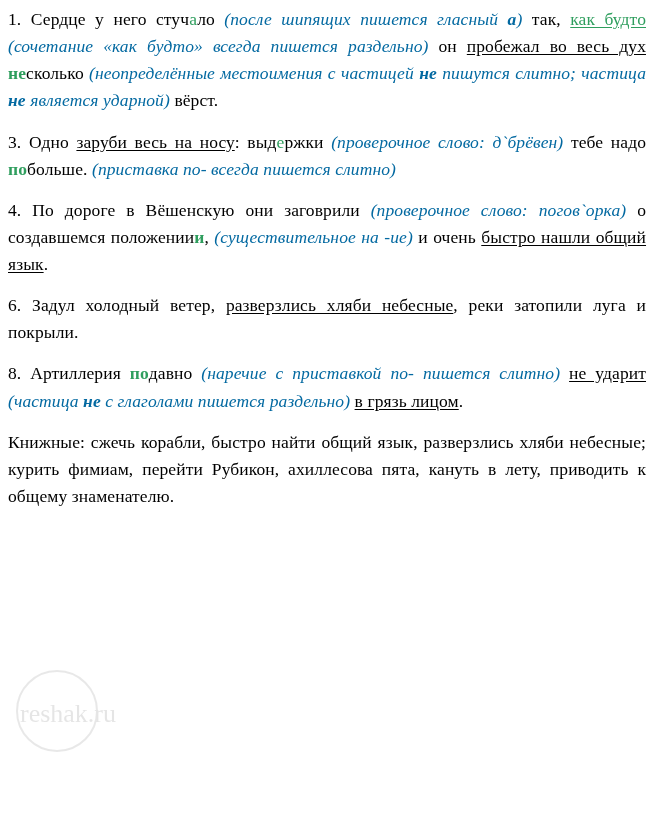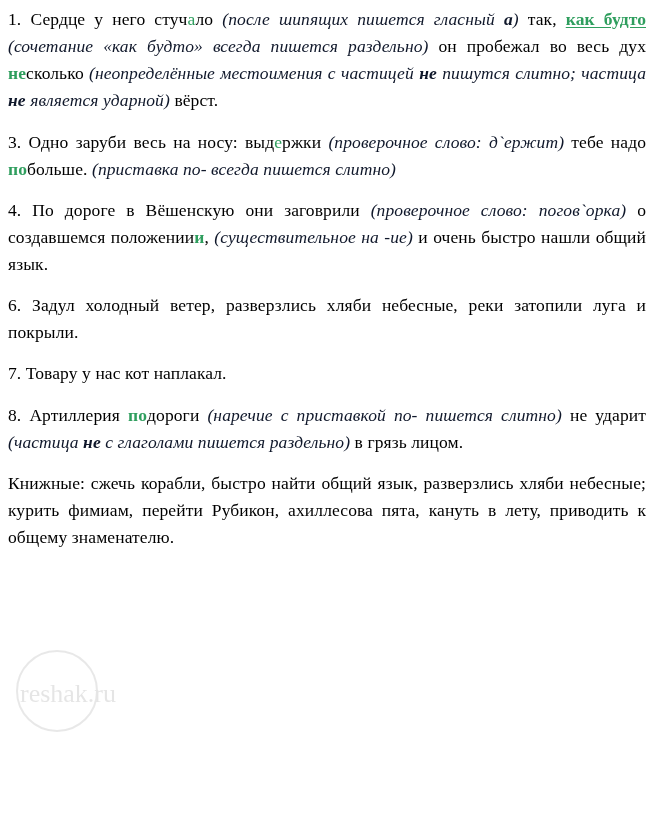--- a/index.html
+++ b/index.html
@@ -25,46 +25,46 @@
   .para {
     font-size: 17.5px;
     line-height: 1.55;
     text-align: justify;
     margin: 0 0 14px 0;
     letter-spacing: 0.1px;
   }
   .para:last-child { margin-bottom: 0; }
   .hint {
     font-style: italic;
-    color: #0f172a;
+    color: #0369a1;
   }
   .hint b {
     font-weight: bold;
     font-style: italic;
   }
   .green {
     color: #2f9e5e;
   }
   .green-b {
     color: #2f9e5e;
     font-weight: bold;
   }
   .u {
+    text-decoration: underline;
     text-underline-offset: 2px;
   }
   .u-green {
     color: #2f9e5e;
     text-decoration: underline;
     text-underline-offset: 2px;
-    font-weight: bold;
   }
   .watermark {
     position: absolute;
     left: 12px;
-    bottom: 104px;
+    bottom: 84px;
     width: 150px;
     height: 90px;
     pointer-events: none;
     opacity: 0.22;
     z-index: 5;
   }
   .watermark svg { display: block; }
   .content-wrap { position: relative; z-index: 1; }
 </style>
 </head>
@@ -80,38 +80,35 @@
   </div>
 
   <div class="content-wrap">
 
     <p class="para">
       <span>1. Сердце у него стуч</span><span class="green">а</span><span>ло </span><span class="hint">(после шипящих пишется гласный </span><span class="hint"><b>а</b></span><span class="hint">) </span><span>так, </span><span class="u-green">как будто </span><span class="hint">(сочетание «как будто» всегда пишется раздельно) </span><span>он </span><span class="u">пробежал во весь дух </span><span class="green-b">не</span><span>сколько </span><span class="hint">(неопределённые местоимения с частицей </span><span class="hint"><b>не</b></span><span class="hint"> пишутся слитно; частица </span><span class="hint"><b>не</b></span><span class="hint"> является ударной) </span><span>вёрст.</span>
     </p>
 
 
     <p class="para">
-      <span>3. Одно </span><span class="u">заруби весь на носу</span><span>: выд</span><span class="green">е</span><span>ржки </span><span class="hint">(проверочное слово: д`ержит) </span><span>тебе надо </span><span class="green-b">по</span><span>больше. </span><span class="hint">(приставка по- всегда пишется слитно)</span>
+      <span>3. Одно </span><span class="u">заруби весь на носу</span><span>: выд</span><span class="green">е</span><span>ржки </span><span class="hint">(проверочное слово: д`брёвен) </span><span>тебе надо </span><span class="green-b">по</span><span>больше. </span><span class="hint">(приставка по- всегда пишется слитно)</span>
     </p>
 
     <p class="para">
       <span>4. По дороге в Вёшенскую они заговрили </span><span class="hint">(проверочное слово: погов`орка) </span><span>о создавшемся положении</span><span class="green-b">и</span><span>, </span><span class="hint">(существительное на -ие) </span><span>и очень </span><span class="u">быстро нашли общий язык</span><span>.</span>
     </p>
 
 
     <p class="para">
       <span>6. Задул холодный ветер, </span><span class="u">разверзлись хляби небесные</span><span>, реки затопили луга и покрыли.</span>
     </p>
 
-    <p class="para">
-      <span>7. Товару у нас </span><span class="u">кот наплакал</span><span>.</span>
-    </p>
 
     <p class="para">
-      <span>8. Артиллерия </span><span class="green-b">по</span><span>дороги </span><span class="hint">(наречие с приставкой по- пишется слитно) </span><span class="u">не ударит </span><span class="hint">(частица </span><span class="hint"><b>не</b></span><span class="hint"> с глаголами пишется раздельно) </span><span class="u">в грязь лицом</span><span>.</span>
+      <span>8. Артиллерия </span><span class="green-b">по</span><span>давно </span><span class="hint">(наречие с приставкой по- пишется слитно) </span><span class="u">не ударит </span><span class="hint">(частица </span><span class="hint"><b>не</b></span><span class="hint"> с глаголами пишется раздельно) </span><span class="u">в грязь лицом</span><span>.</span>
     </p>
 
 
     <p class="para">
       <span>Книжные: сжечь корабли, быстро найти общий язык, разверзлись хляби небесные; курить фимиам, перейти Рубикон, ахиллесова пята, кануть в лету, приводить к общему знаменателю.</span>
     </p>
 
   </div>
 </div>
 

